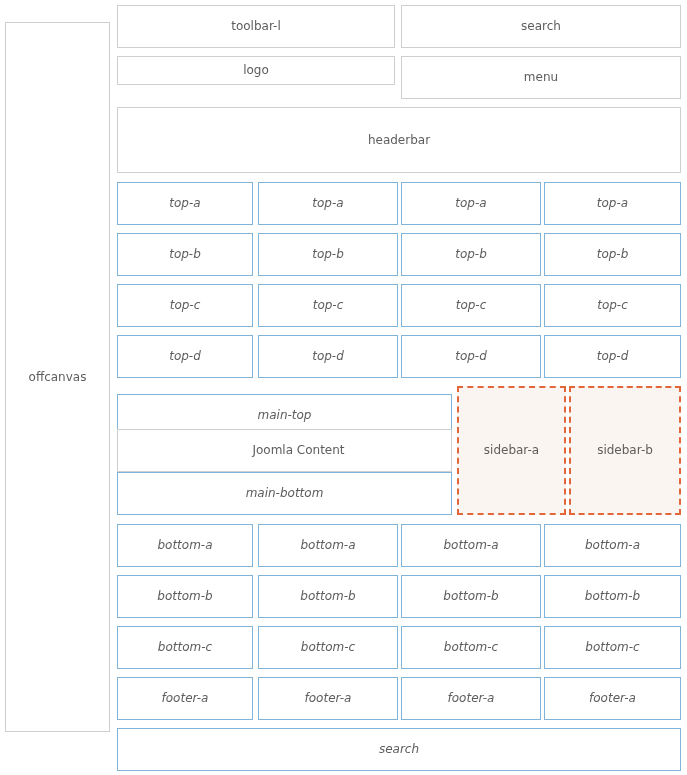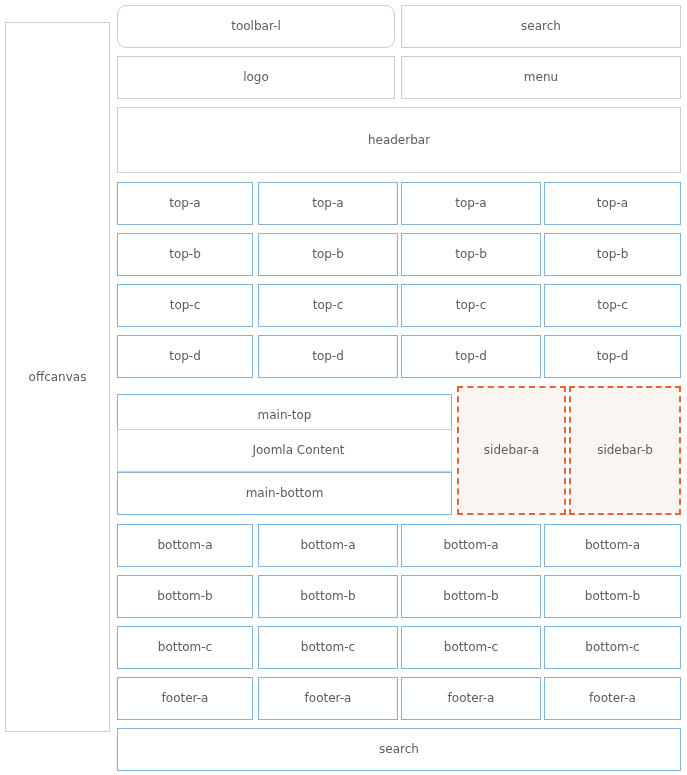--- a/index.html
+++ b/index.html
@@ -32,20 +32,21 @@
     text-align: center;
     line-height: 1.2;
     background: #ffffff;
     white-space: nowrap;
   }
   .blk-gray {
     border: 1px solid #cfcfcf;
   }
   .blk-blue {
     border: 1px solid #82b3d9;
+    font-style: italic;
   }
   .blk-dash {
     border: 2px dashed #e2663a;
     background: #fbf5f1;
     align-items: center;
   }
   .lbl {
     display: block;
     pointer-events: none;
   }
@@ -54,28 +55,28 @@
 </style>
 </head>
 <body>
 
 <div id="page">
 
   <div class="blk blk-gray" id="offcanvas" style="left:5px; top:22px; width:105px; height:710px;">
     <span class="lbl">offcanvas</span>
   </div>
 
-  <div class="blk blk-gray" style="left:117px; top:5px; width:278px; height:43px;border-radius:9px;">
+  <div class="blk blk-gray" style="left:117px; top:5px; width:278px; height:43px;">
     <span class="lbl">toolbar-l</span>
   </div>
   <div class="blk blk-gray" style="left:401px; top:5px; width:280px; height:43px;">
     <span class="lbl">search</span>
   </div>
 
-  <div class="blk blk-gray" style="left:117px; top:56px; width:278px; height:43px;">
+  <div class="blk blk-gray" style="left:117px; top:56px; width:278px; height:29px;">
     <span class="lbl">logo</span>
   </div>
   <div class="blk blk-gray" style="left:117px; top:107px; width:564px; height:66px;">
     <span class="lbl">headerbar</span>
   </div>
 
   <div class="blk blk-gray" style="left:401px; top:56px; width:280px; height:43px;">
     <span class="lbl">menu</span>
   </div>
 

